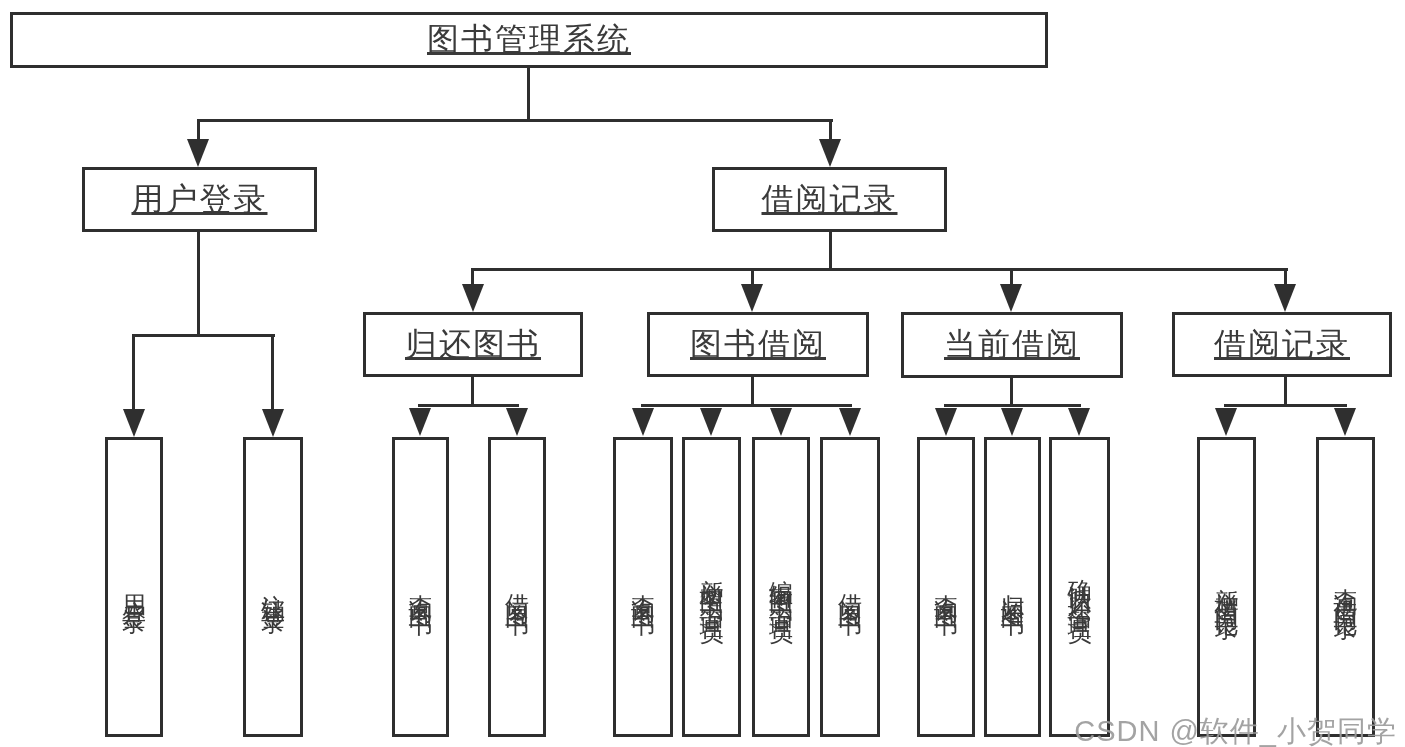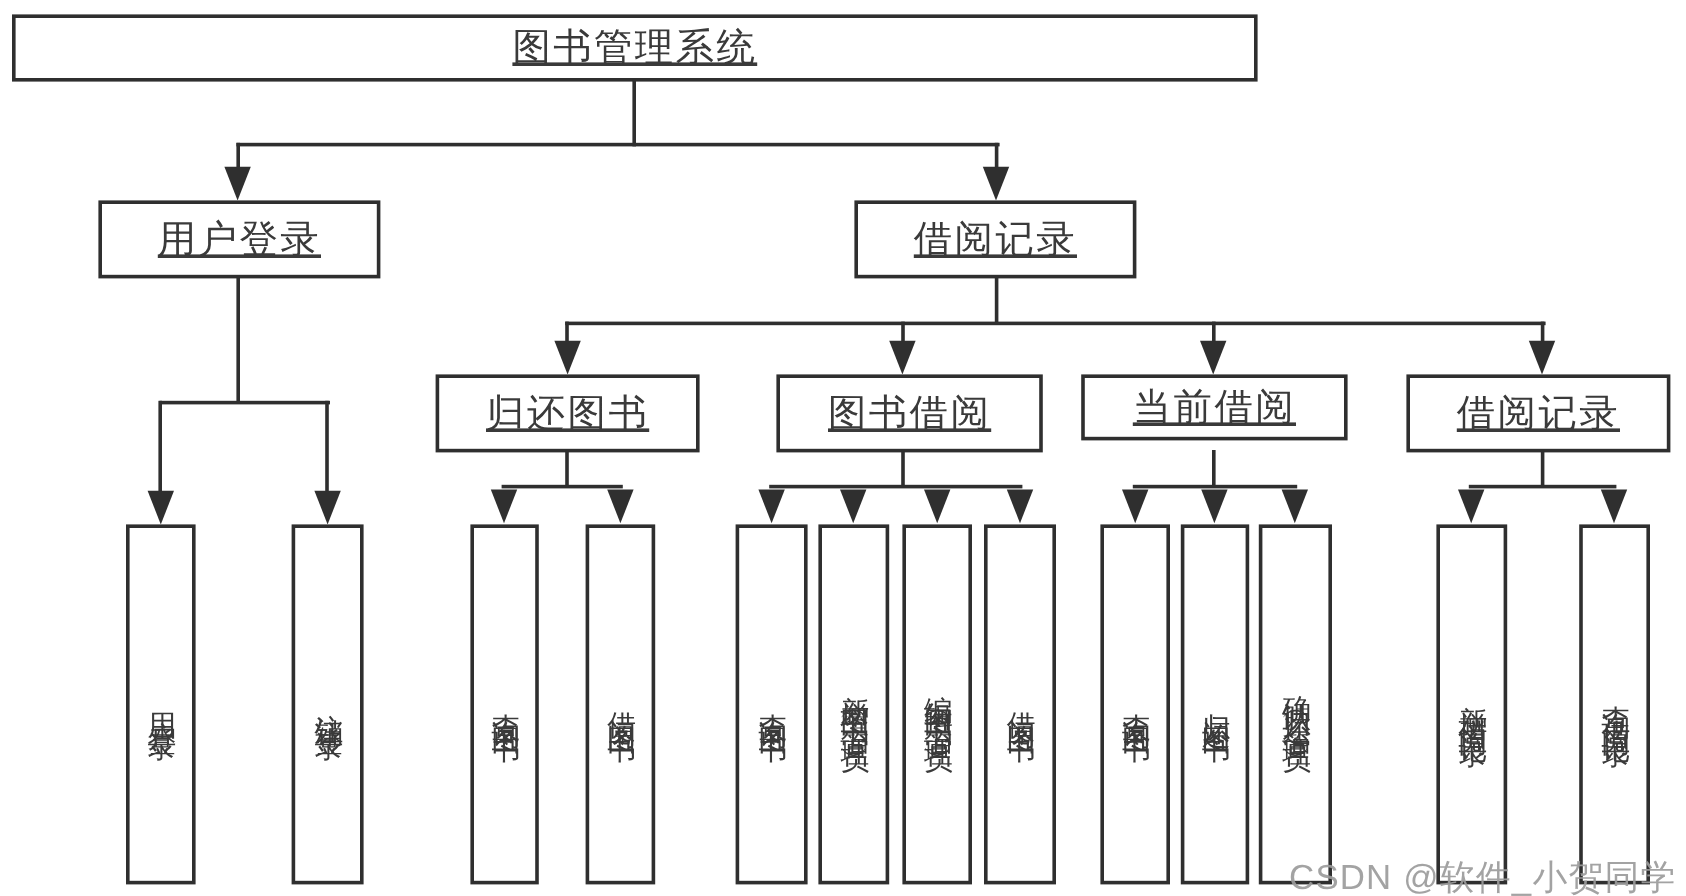--- a/index.html
+++ b/index.html
@@ -80,21 +80,21 @@
   <div class="arrow" style="left:462px; top:284px;"></div>
   <div class="line" style="left:751px; top:268px; width:3px; height:18px;"></div>
   <div class="arrow" style="left:741px; top:284px;"></div>
   <div class="line" style="left:1010px; top:268px; width:3px; height:18px;"></div>
   <div class="arrow" style="left:1000px; top:284px;"></div>
   <div class="line" style="left:1284px; top:268px; width:3px; height:18px;"></div>
   <div class="arrow" style="left:1274px; top:284px;"></div>
 
   <div class="node h" style="left:363px; top:312px; width:220px; height:65px;">归还图书</div>
   <div class="node h" style="left:647px; top:312px; width:222px; height:65px;">图书借阅</div>
-  <div class="node h" style="left:901px; top:312px; width:222px; height:55px;">当前借阅</div>
+  <div class="node h" style="left:901px; top:312px; width:222px; height:66px;">当前借阅</div>
   <div class="node h" style="left:1172px; top:312px; width:220px; height:65px;">借阅记录</div>
 
   <div class="line" style="left:471px; top:375px; width:3px; height:31px;"></div>
   <div class="line" style="left:751px; top:375px; width:3px; height:31px;"></div>
   <div class="line" style="left:1010px; top:375px; width:3px; height:31px;"></div>
   <div class="line" style="left:1284px; top:375px; width:3px; height:31px;"></div>
 
   <div class="line" style="left:418px; top:404px; width:101px; height:3px;"></div>
   <div class="line" style="left:641px; top:404px; width:211px; height:3px;"></div>
   <div class="line" style="left:944px; top:404px; width:137px; height:3px;"></div>

